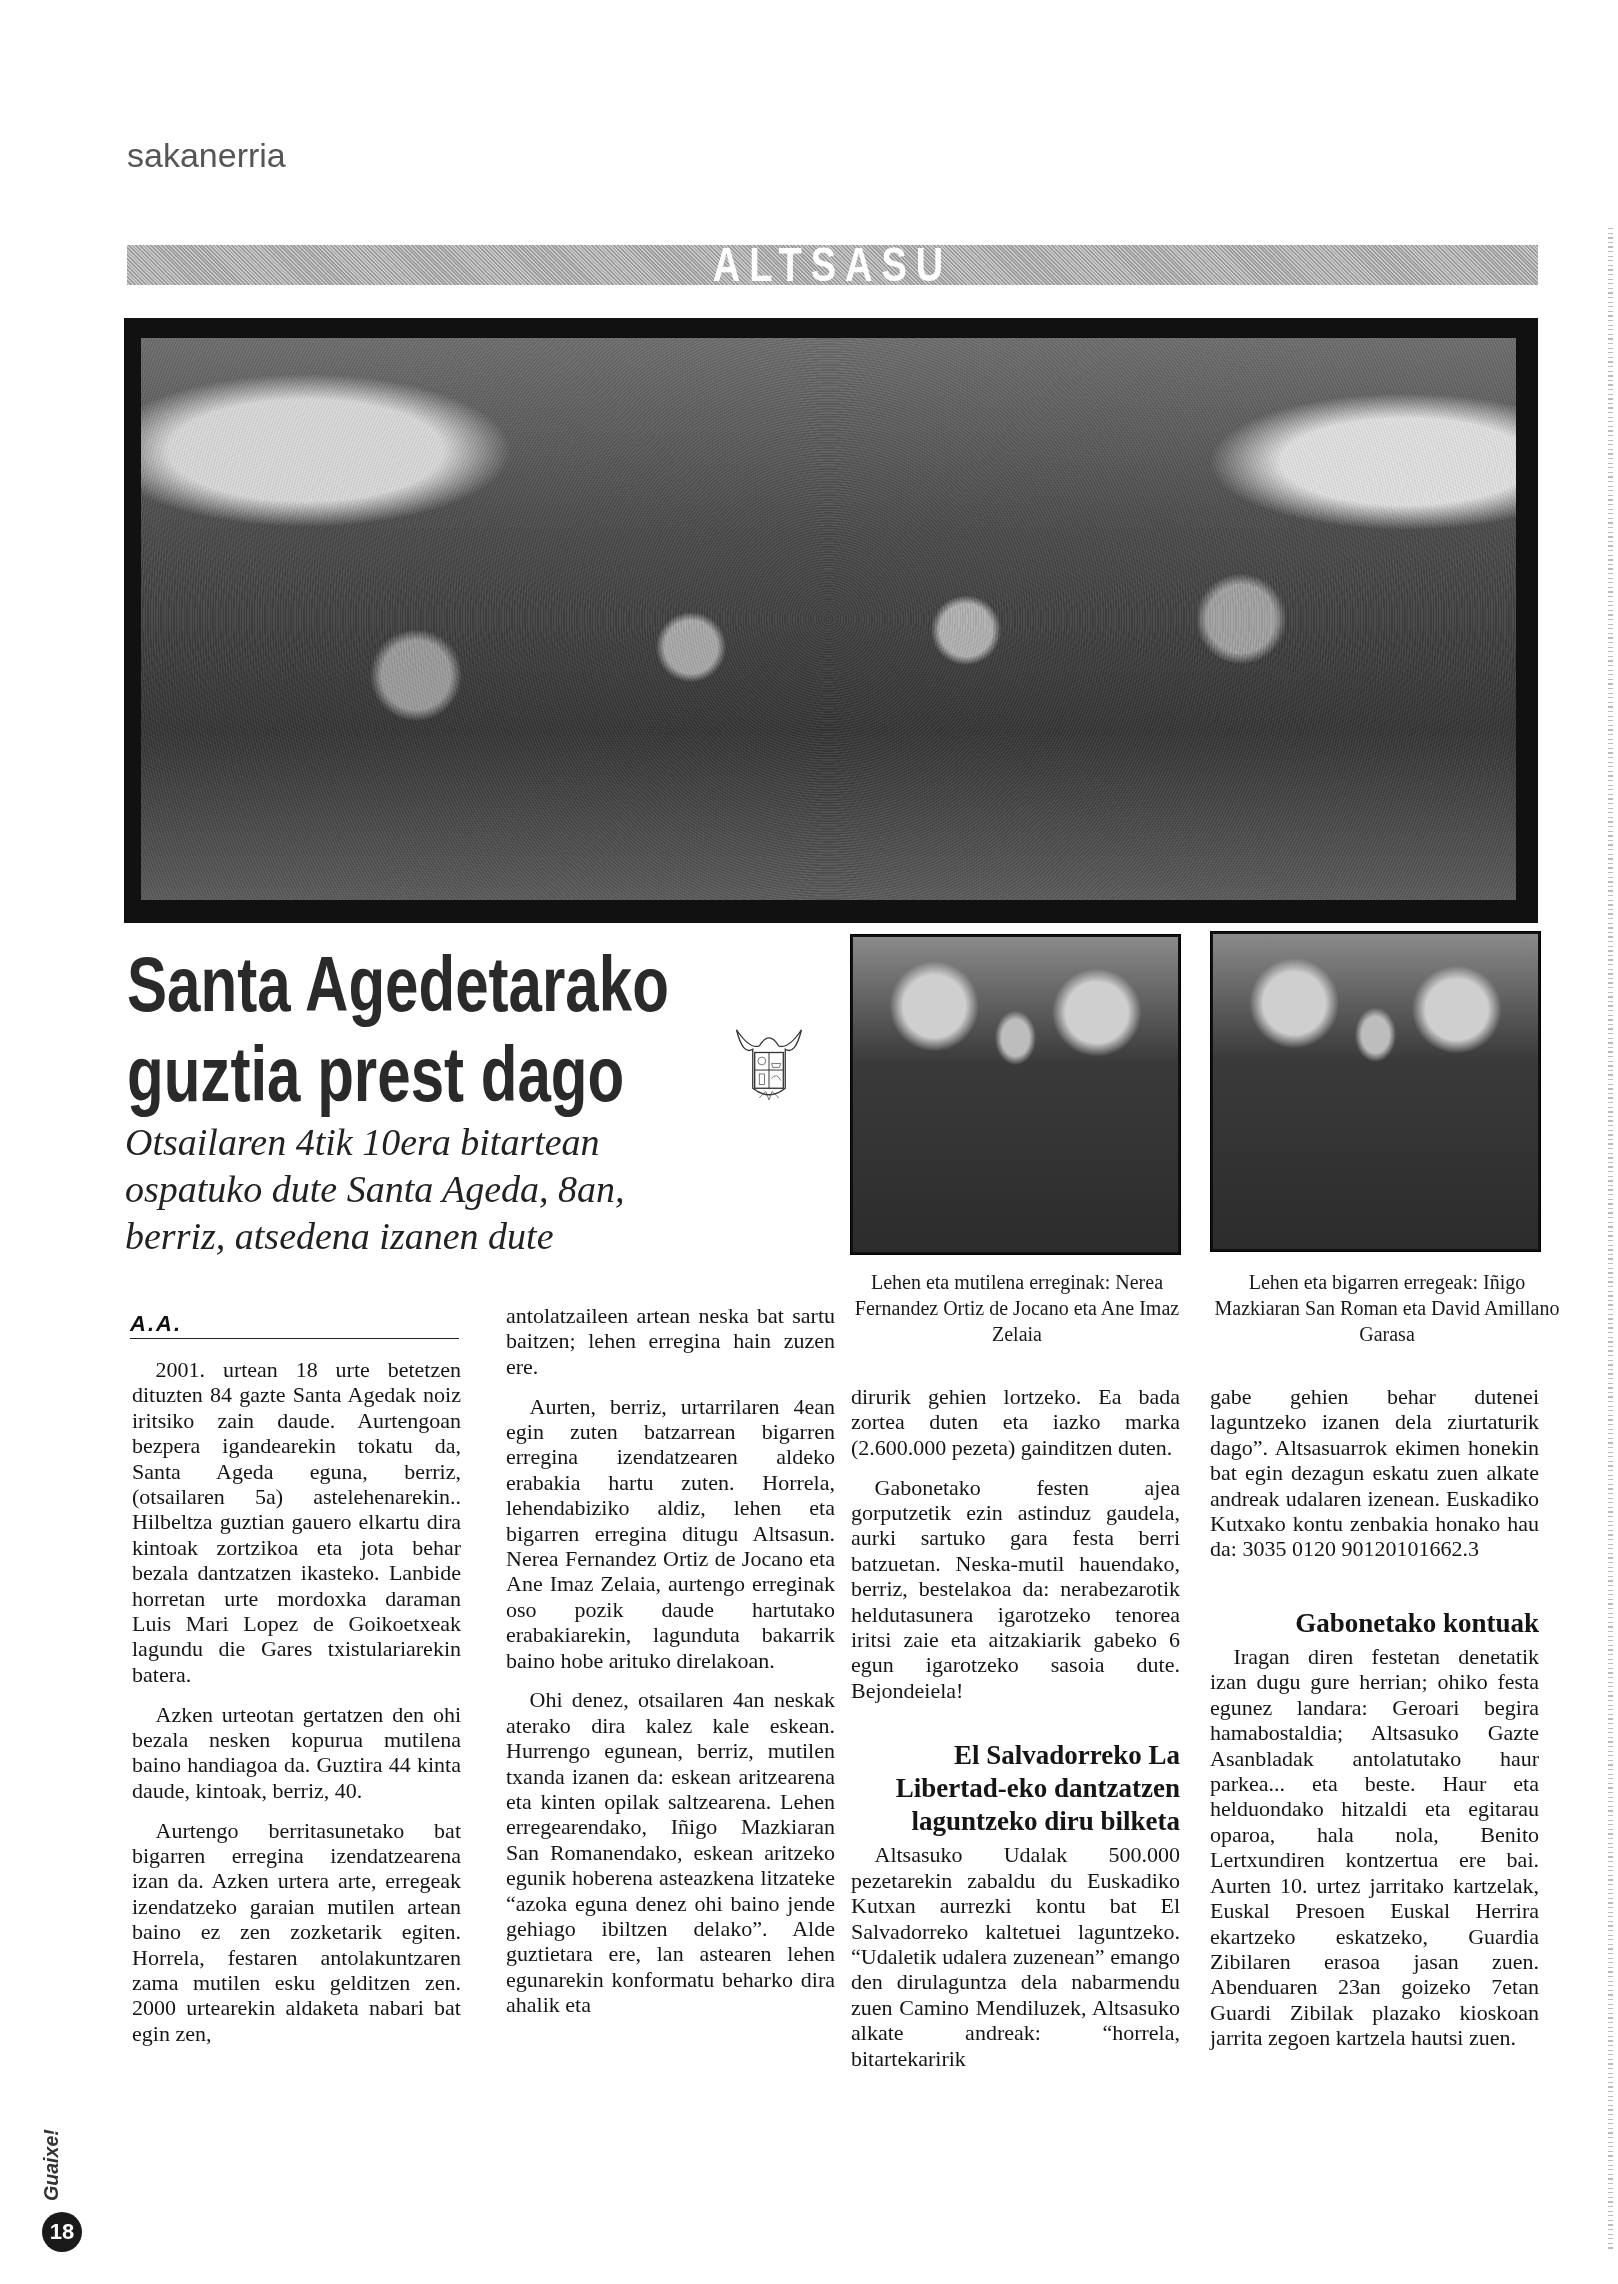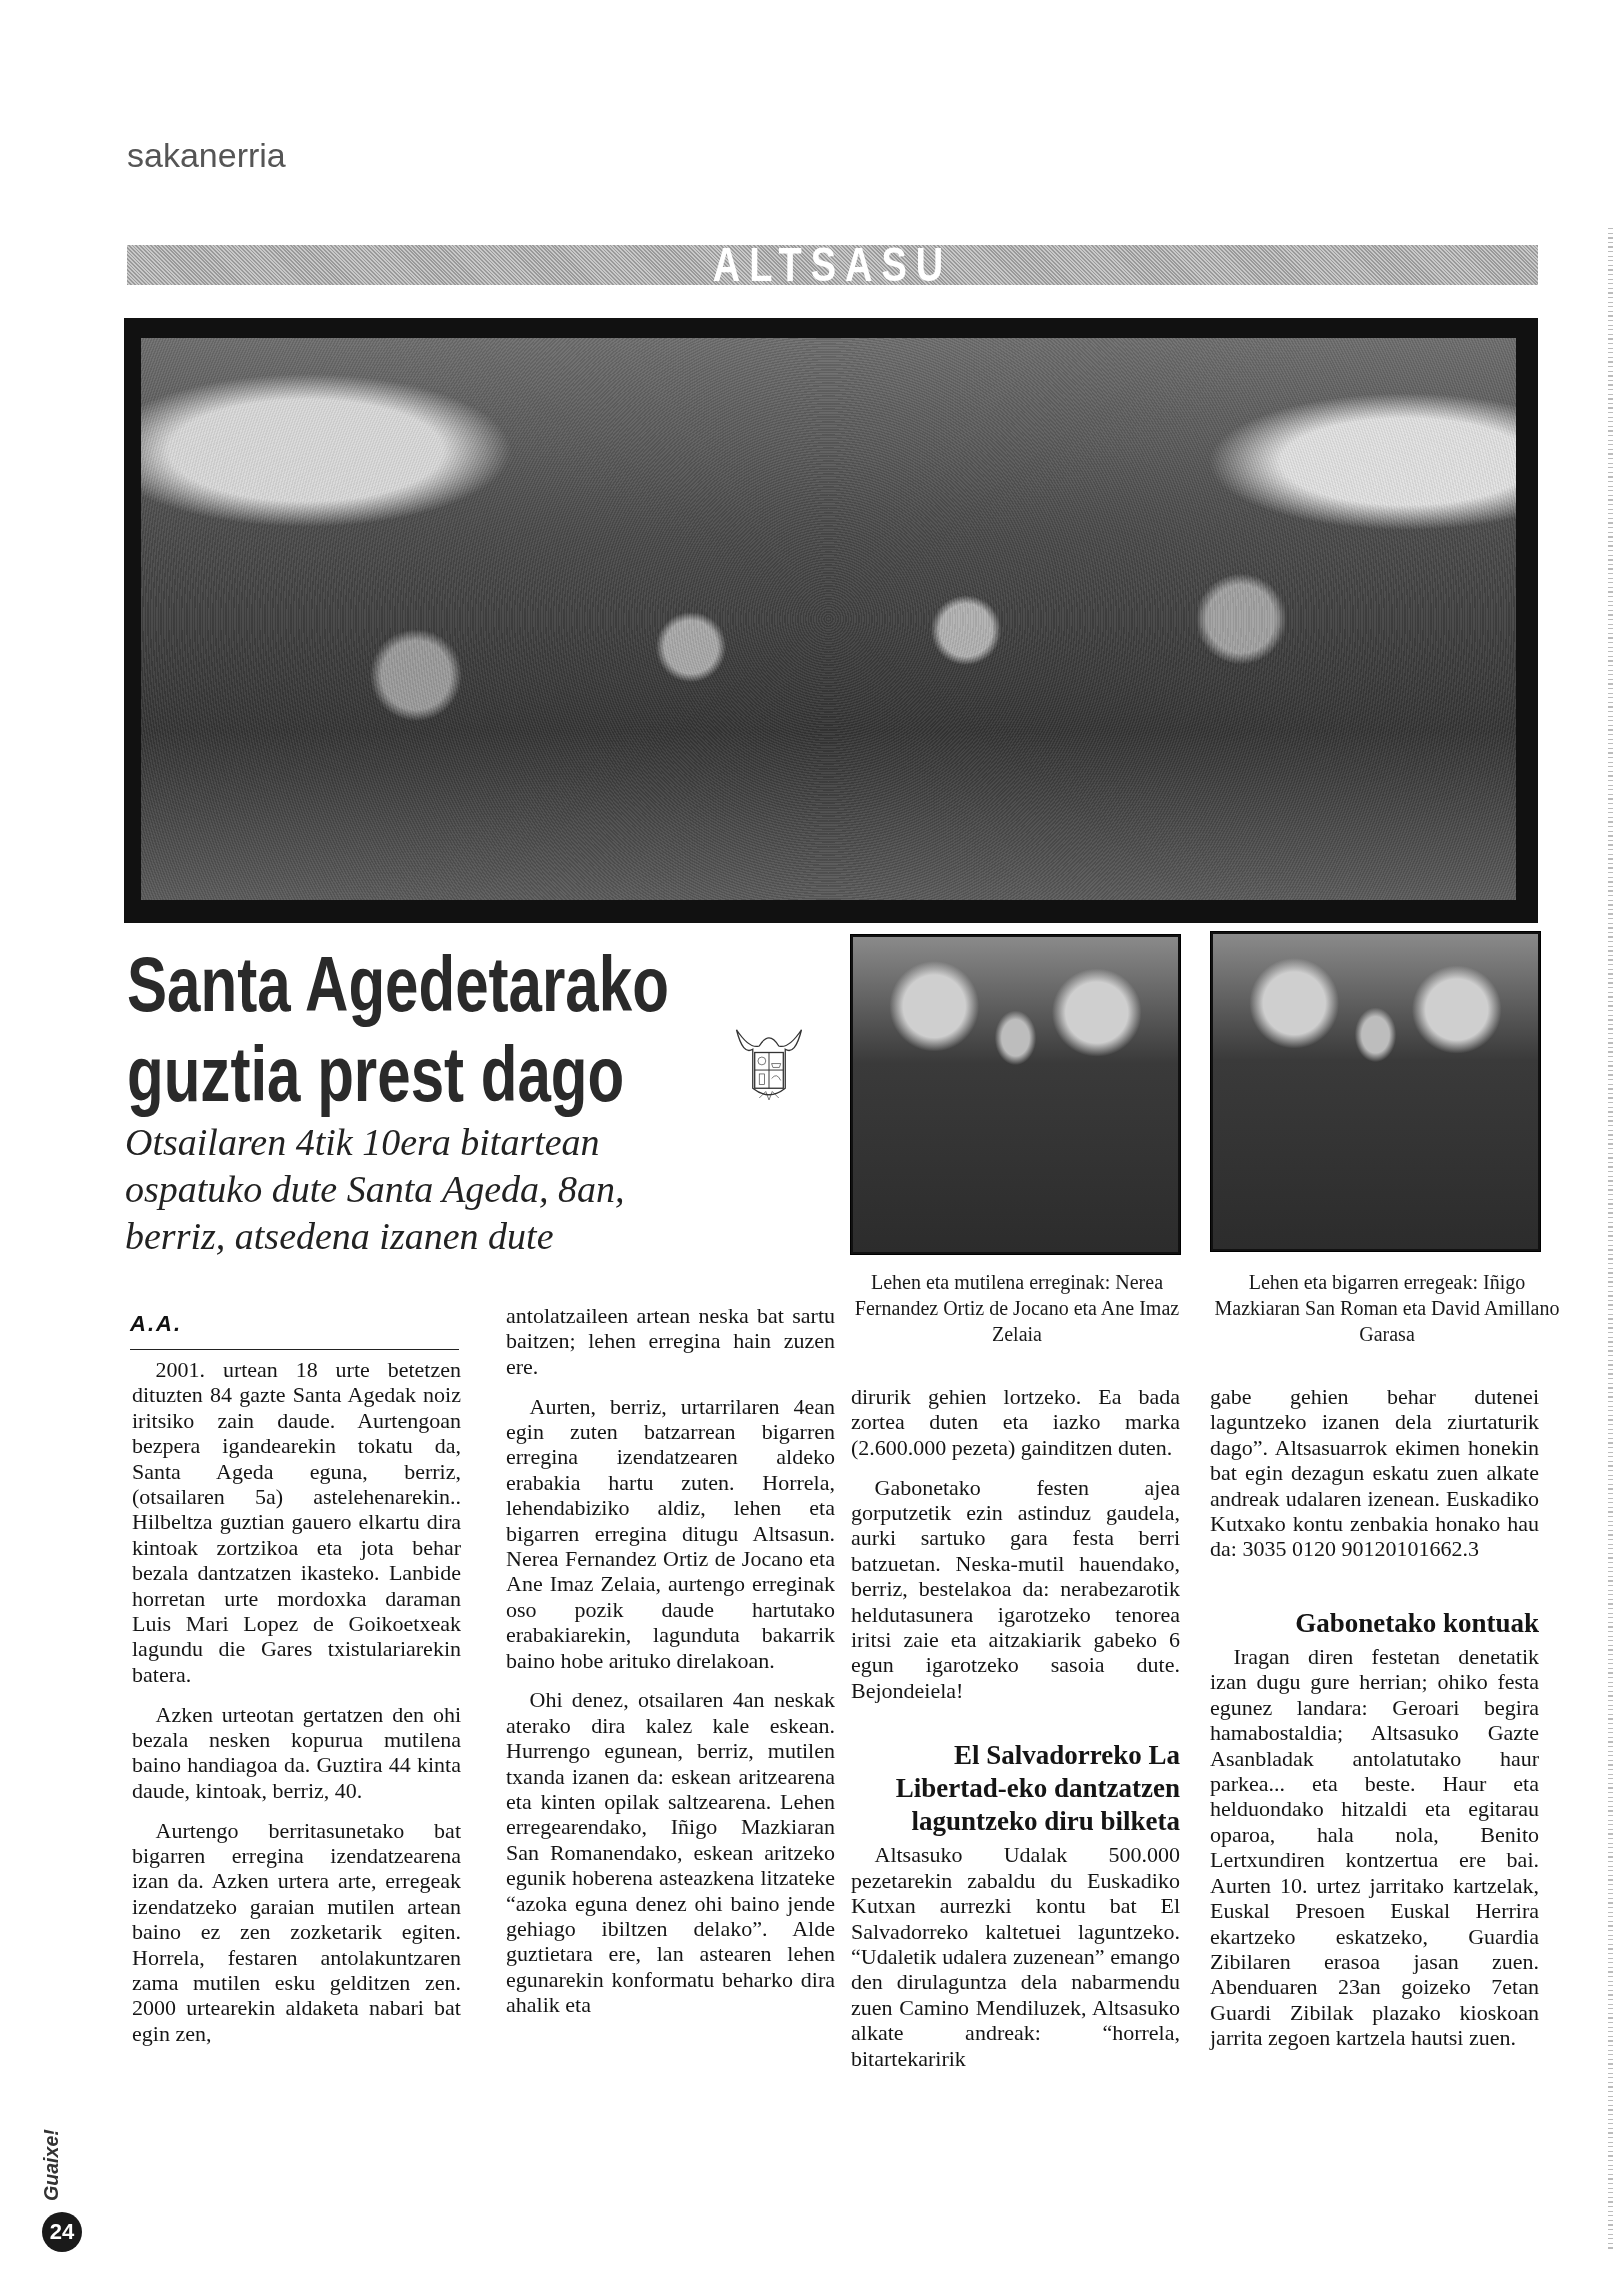--- a/index.html
+++ b/index.html
@@ -46,21 +46,21 @@
   }
   .subhead {
     left: 125px; top: 1119px; width: 587px;
     font-family: "Liberation Serif", serif; font-style: italic;
     font-size: 38px; line-height: 47px; color: #222;
   }
   .emblem { left: 730px; top: 1023px; width: 78px; height: 85px; }
   .byline {
     left: 130px; top: 1311px; width: 329px; border-bottom: 1.3px solid #222;
     font-family: "Liberation Sans", sans-serif; font-weight: bold; font-style: italic;
-    font-size: 22px; padding-bottom: 12px; letter-spacing: 2px;
+    font-size: 22px; padding-bottom: 1px; letter-spacing: 2px;
   }
   .col {
     font-family: "Liberation Serif", serif; font-size: 22px; line-height: 25.4px;
     text-align: justify; hyphens: manual; color: #151515;
   }
   .col p { margin: 0 0 14.3px 0; text-indent: 23.5px; }
   .col p.noindent { text-indent: 0; }
   .col1 { left: 132px; top: 1357px; width: 329px; }
   .col2 { left: 490px; top: 1303px; width: 329px; margin-left: 16px; }
   .col3 { left: 851px; top: 1384px; width: 329px; }
@@ -169,16 +169,16 @@
 </div>
 
 <div class="abs col col4">
   <p class="noindent">gabe gehien behar dutenei laguntzeko izanen dela ziurtaturik dago”. Altsasuarrok ekimen honekin bat egin dezagun eskatu zuen alkate andreak udalaren izenean. Euskadiko Kutxako kontu zenbakia honako hau da: 3035 0120 90120101662.3</p>
   <div style="height:31px"></div>
   <div class="subheading">Gabonetako kontuak</div>
   <p>Iragan diren festetan denetatik izan dugu gure herrian; ohiko festa egunez landara: Geroari begira hamabostaldia; Altsasuko Gazte Asanbladak antolatutako haur parkea... eta beste. Haur eta helduondako hitzaldi eta egitarau oparoa, hala nola, Benito Lertxundiren kontzertua ere bai. Aurten 10. urtez jarritako kartzelak, Euskal Presoen Euskal Herrira ekartzeko eskatzeko, Guardia Zibilaren erasoa jasan zuen. Abenduaren 23an goizeko 7etan Guardi Zibilak plazako kioskoan jarrita zegoen kartzela hautsi zuen.</p>
 </div>
 
 <div class="abs mag-logo">Guaixe!</div>
-<div class="abs page-number">24</div>
+<div class="abs page-number">18</div>
 
 <div class="abs right-dots"></div>
 
 
 </body></html>

